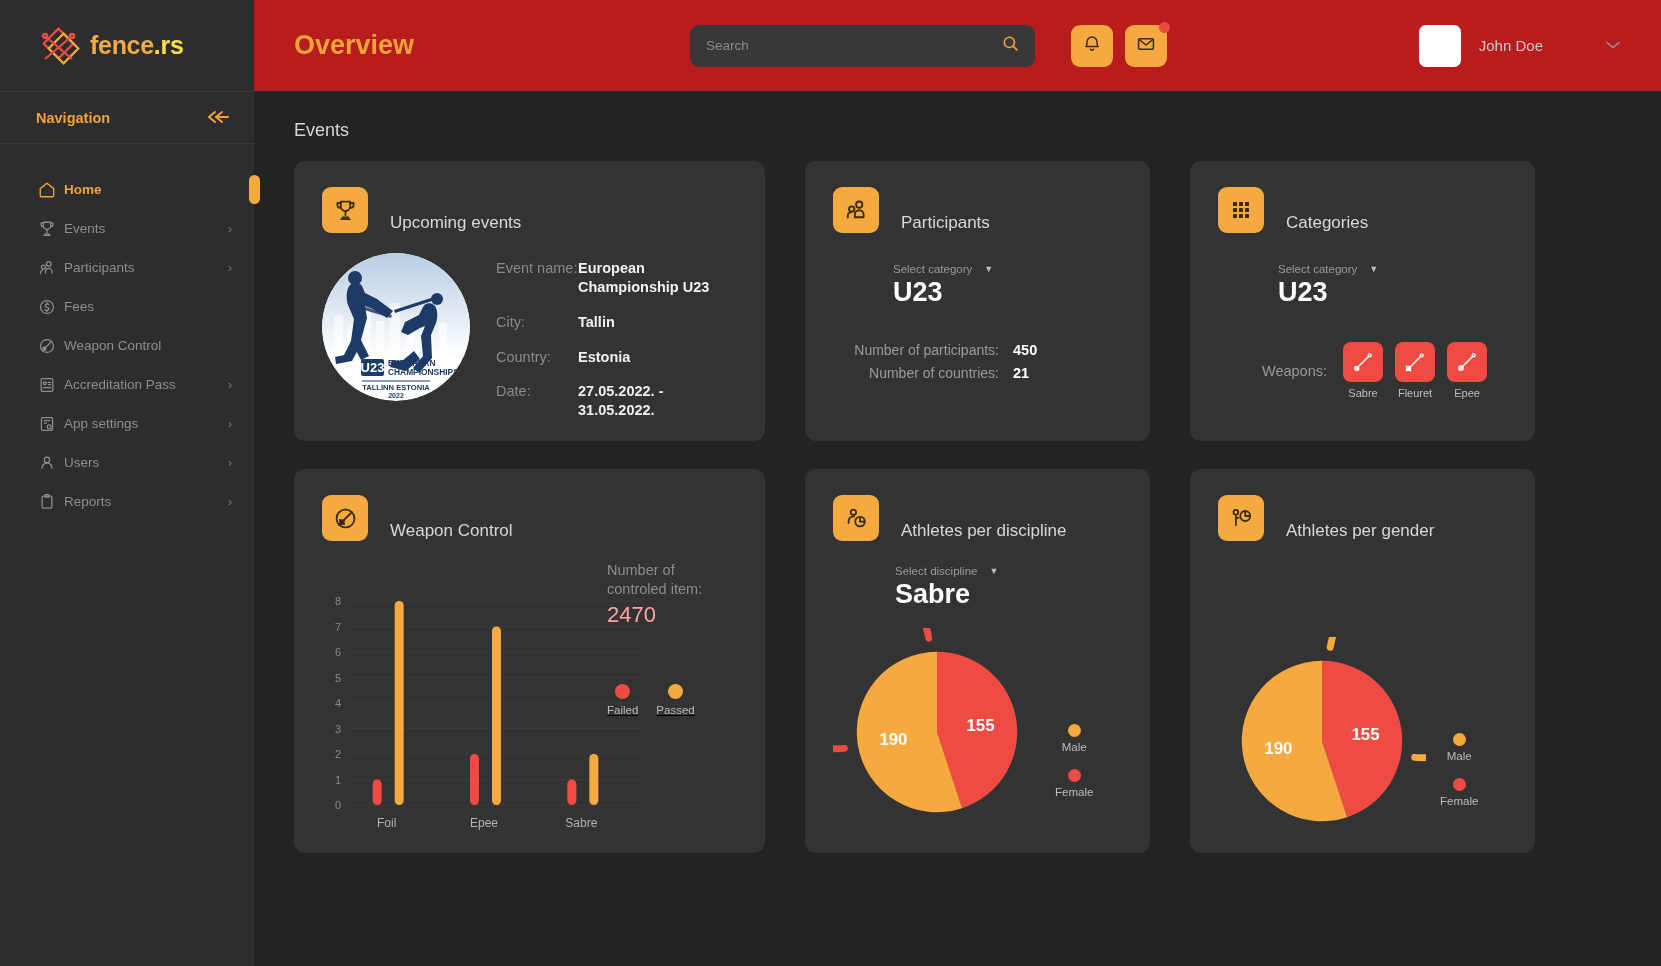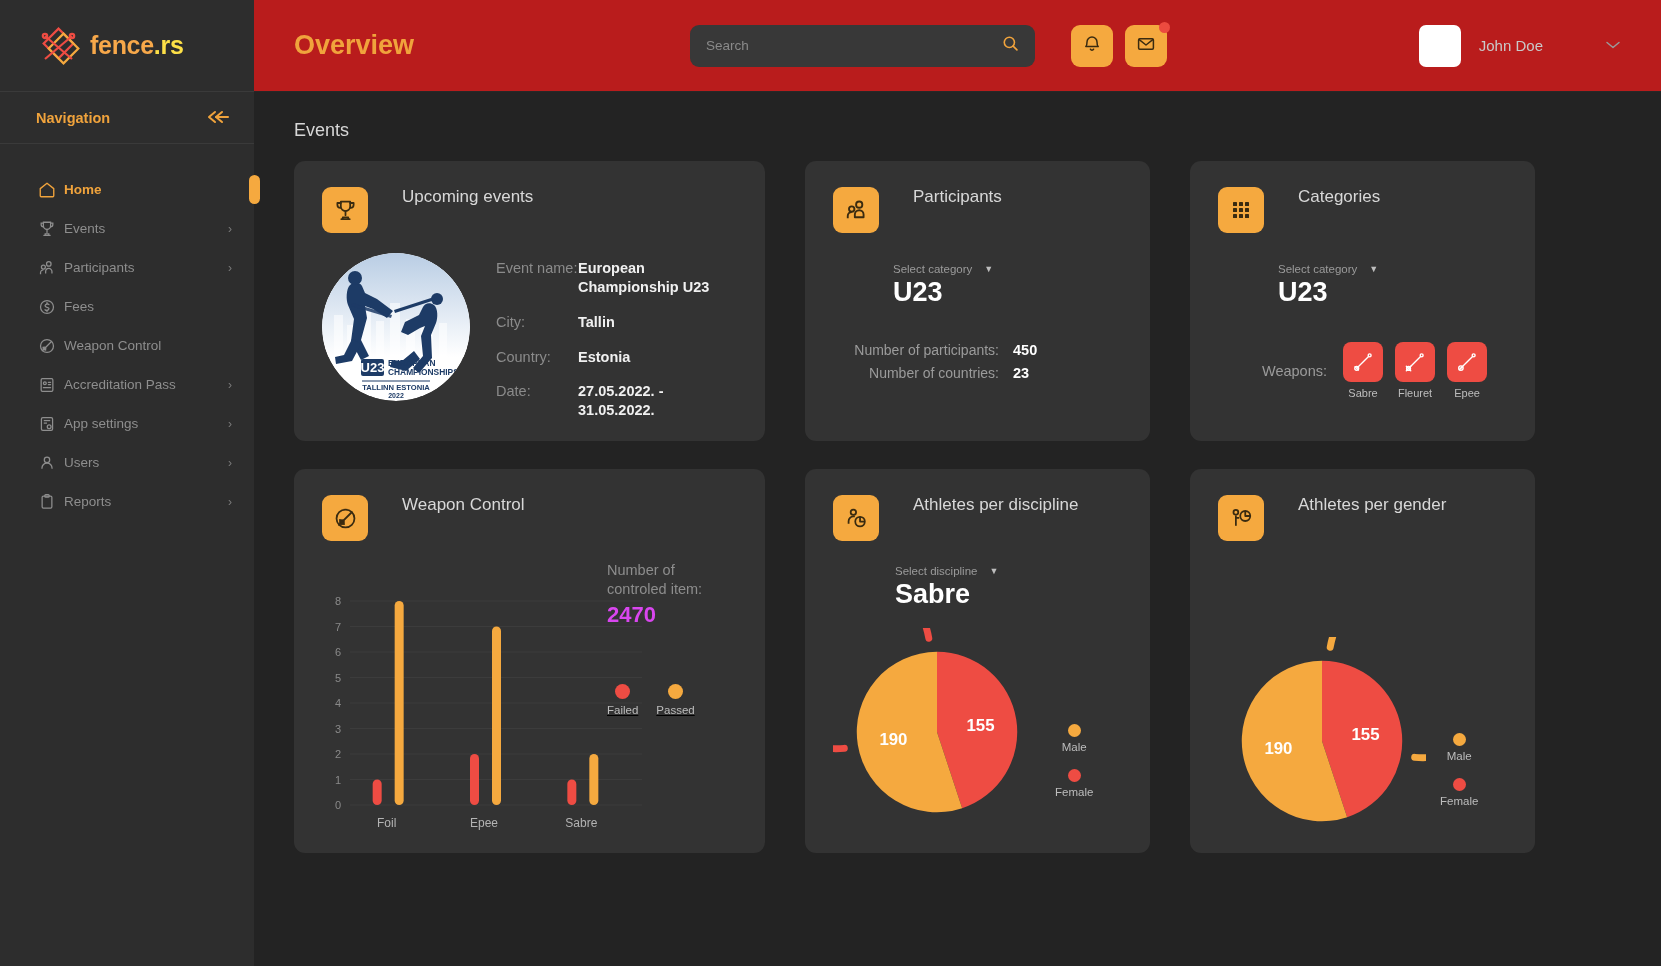--- a/index.html
+++ b/index.html
@@ -83,21 +83,21 @@
   
   .content { flex: 1; background: #232323; padding: 28px 40px 0 40px; overflow: hidden; }
   .section-title { color: #d7d7d7; font-size: 18px; margin-bottom: 20px; }
   .grid {
     display: grid;
     grid-template-columns: 471px 345px 345px;
     grid-auto-rows: 280px 384px;
     gap: 28px 40px;
   }
   .card { background: #333333; border-radius: 11px; padding: 26px 28px; position: relative; }
-  .card-head { display: flex; align-items: flex-start; gap: 34px; }
+  .card-head { display: flex; align-items: flex-end; gap: 22px; }
   .card-icon {
     width: 46px; height: 46px; background: #f5a93f; border-radius: 9px;
     display: flex; align-items: center; justify-content: center; flex: 0 0 46px;
   }
   .card-title { font-size: 17px; color: #d8d8d8; }
 
   
   .ev-body { display: flex; gap: 26px; margin-top: 20px; }
   .ev-logo { width: 148px; height: 148px; flex: 0 0 148px; border-radius: 50%; overflow: hidden; }
   .ev-rows { flex: 1; padding-top: 6px; }
@@ -124,21 +124,21 @@
   .wp-item { text-align: center; cursor: pointer; }
   .wp-box {
     width: 40px; height: 40px; background: #ee4c43; border-radius: 8px;
     display: flex; align-items: center; justify-content: center;
   }
   .wp-name { color: #bdbdbd; font-size: 11px; margin-top: 5px; }
 
   
   .wc-right { position: absolute; right: 28px; top: 92px; width: 130px; }
   .wc-lbl { color: #8d8d8d; font-size: 14.5px; line-height: 1.28; }
-  .wc-val { color: #d946ef; font-size: 22px; font-weight: bold; margin-top: 4px; }
+  .wc-val { color: #fca5a5; font-size: 22px; font-weight: normal; margin-top: 4px; }
   .wc-legend { display: flex; gap: 18px; margin-top: 56px; }
   .lg-item { text-align: center; text-decoration: underline; }
   .lg-dot { width: 15px; height: 15px; border-radius: 50%; margin: 0 auto; }
   .lg-txt { color: #bdbdbd; font-size: 11.5px; margin-top: 5px; }
 
   .chart-area { position: absolute; left: 22px; top: 124px; }
 
   
   .pie-wrap { position: relative; margin-top: 18px; display: flex; align-items: flex-start; }
   .pie-legend { margin-left: 14px; margin-top: 96px; }
@@ -457,21 +457,21 @@
             <div class="sel-val">U23</div>
           </div>
 
           <div class="stat-rows">
             <div class="stat-row">
               <span class="stat-k">Number of participants:</span>
               <span class="stat-v">450</span>
             </div>
             <div class="stat-row">
               <span class="stat-k">Number of countries:</span>
-              <span class="stat-v">23</span>
+              <span class="stat-v">21</span>
             </div>
           </div>
         </div>
 
         <div class="card">
           <div class="card-head">
             <span class="card-icon">
               <svg viewBox="0 0 24 24" width="24" height="24" fill="#3a2b10">
                 <rect x="4" y="4" width="4" height="4" rx=".6"></rect>
                   <rect x="10" y="4" width="4" height="4" rx=".6"></rect>

